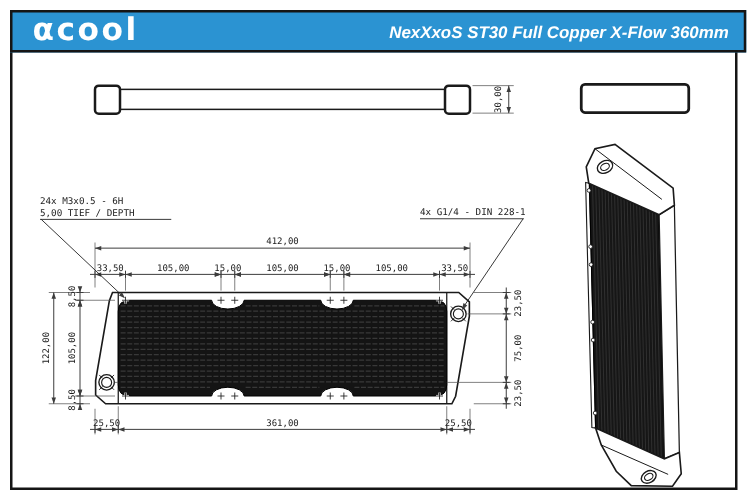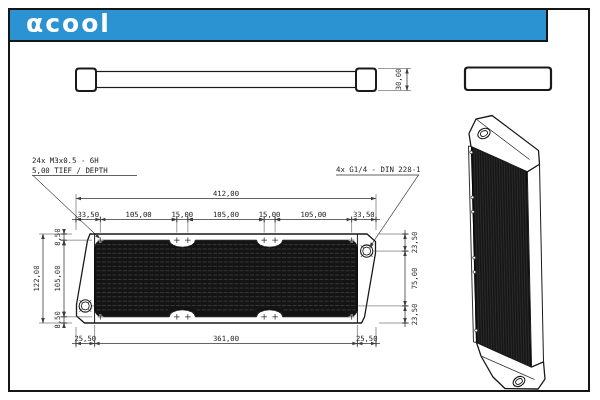--- a/index.html
+++ b/index.html
@@ -1,37 +1,38 @@
 <!DOCTYPE html>
 <html><head>
 <meta charset="utf-8">
 <style>
   html,body{margin:0;padding:0;background:#ffffff;}
   .stage{position:relative;width:600px;height:400px;background:#ffffff;overflow:hidden;
          font-family:"Liberation Sans",sans-serif;}
   .sheet-border{position:absolute;left:8px;top:8px;width:582px;height:384px;
                 border:2px solid #151515;box-sizing:border-box;background:#fff;}
-  .header{position:absolute;left:8px;top:8px;width:540px;height:34px;background:#2b93d2;
+  .header{position:absolute;left:8px;top:8px;width:589px;height:34px;background:#2b93d2;
           border:2px solid #151515;box-sizing:border-box;display:flex;align-items:center;
           justify-content:space-between;padding:0 12px 0 16px;}
   .logo{color:#fff;font-family:"DejaVu Sans",sans-serif;font-weight:bold;font-size:25px;
         letter-spacing:2px;line-height:1;transform:translateY(-2px);}
   .title{color:#fff;font-family:"Liberation Sans",sans-serif;font-style:italic;font-weight:bold;
          font-size:13.5px;}
   svg{position:absolute;left:0;top:0;}
   svg text{font-family:"DejaVu Sans Mono","Liberation Mono",monospace;font-size:7.2px;fill:#1c1c1c;}
   svg text.callout{font-size:7.4px;}
 </style>
 </head>
 <body>
 
 <div class="stage">
   <div class="sheet-border"></div>
   <div class="header">
     <span class="logo">αcool</span>
+    <span class="title">NexXxoS ST30 Full Copper X-Flow 360mm</span>
   </div>
 
   <svg width="600" height="400" viewBox="0 0 600 400">
 
     <g>
       <rect x="96" y="71.5" width="260" height="16" fill="#fff" stroke="#1a1a1a" stroke-width="1.2"></rect>
       <rect x="76" y="68.5" width="20" height="22.5" rx="3" fill="#fff" stroke="#1a1a1a" stroke-width="2"></rect>
       <rect x="356" y="68.5" width="20" height="22.5" rx="3" fill="#fff" stroke="#1a1a1a" stroke-width="2"></rect>
     </g>
 

